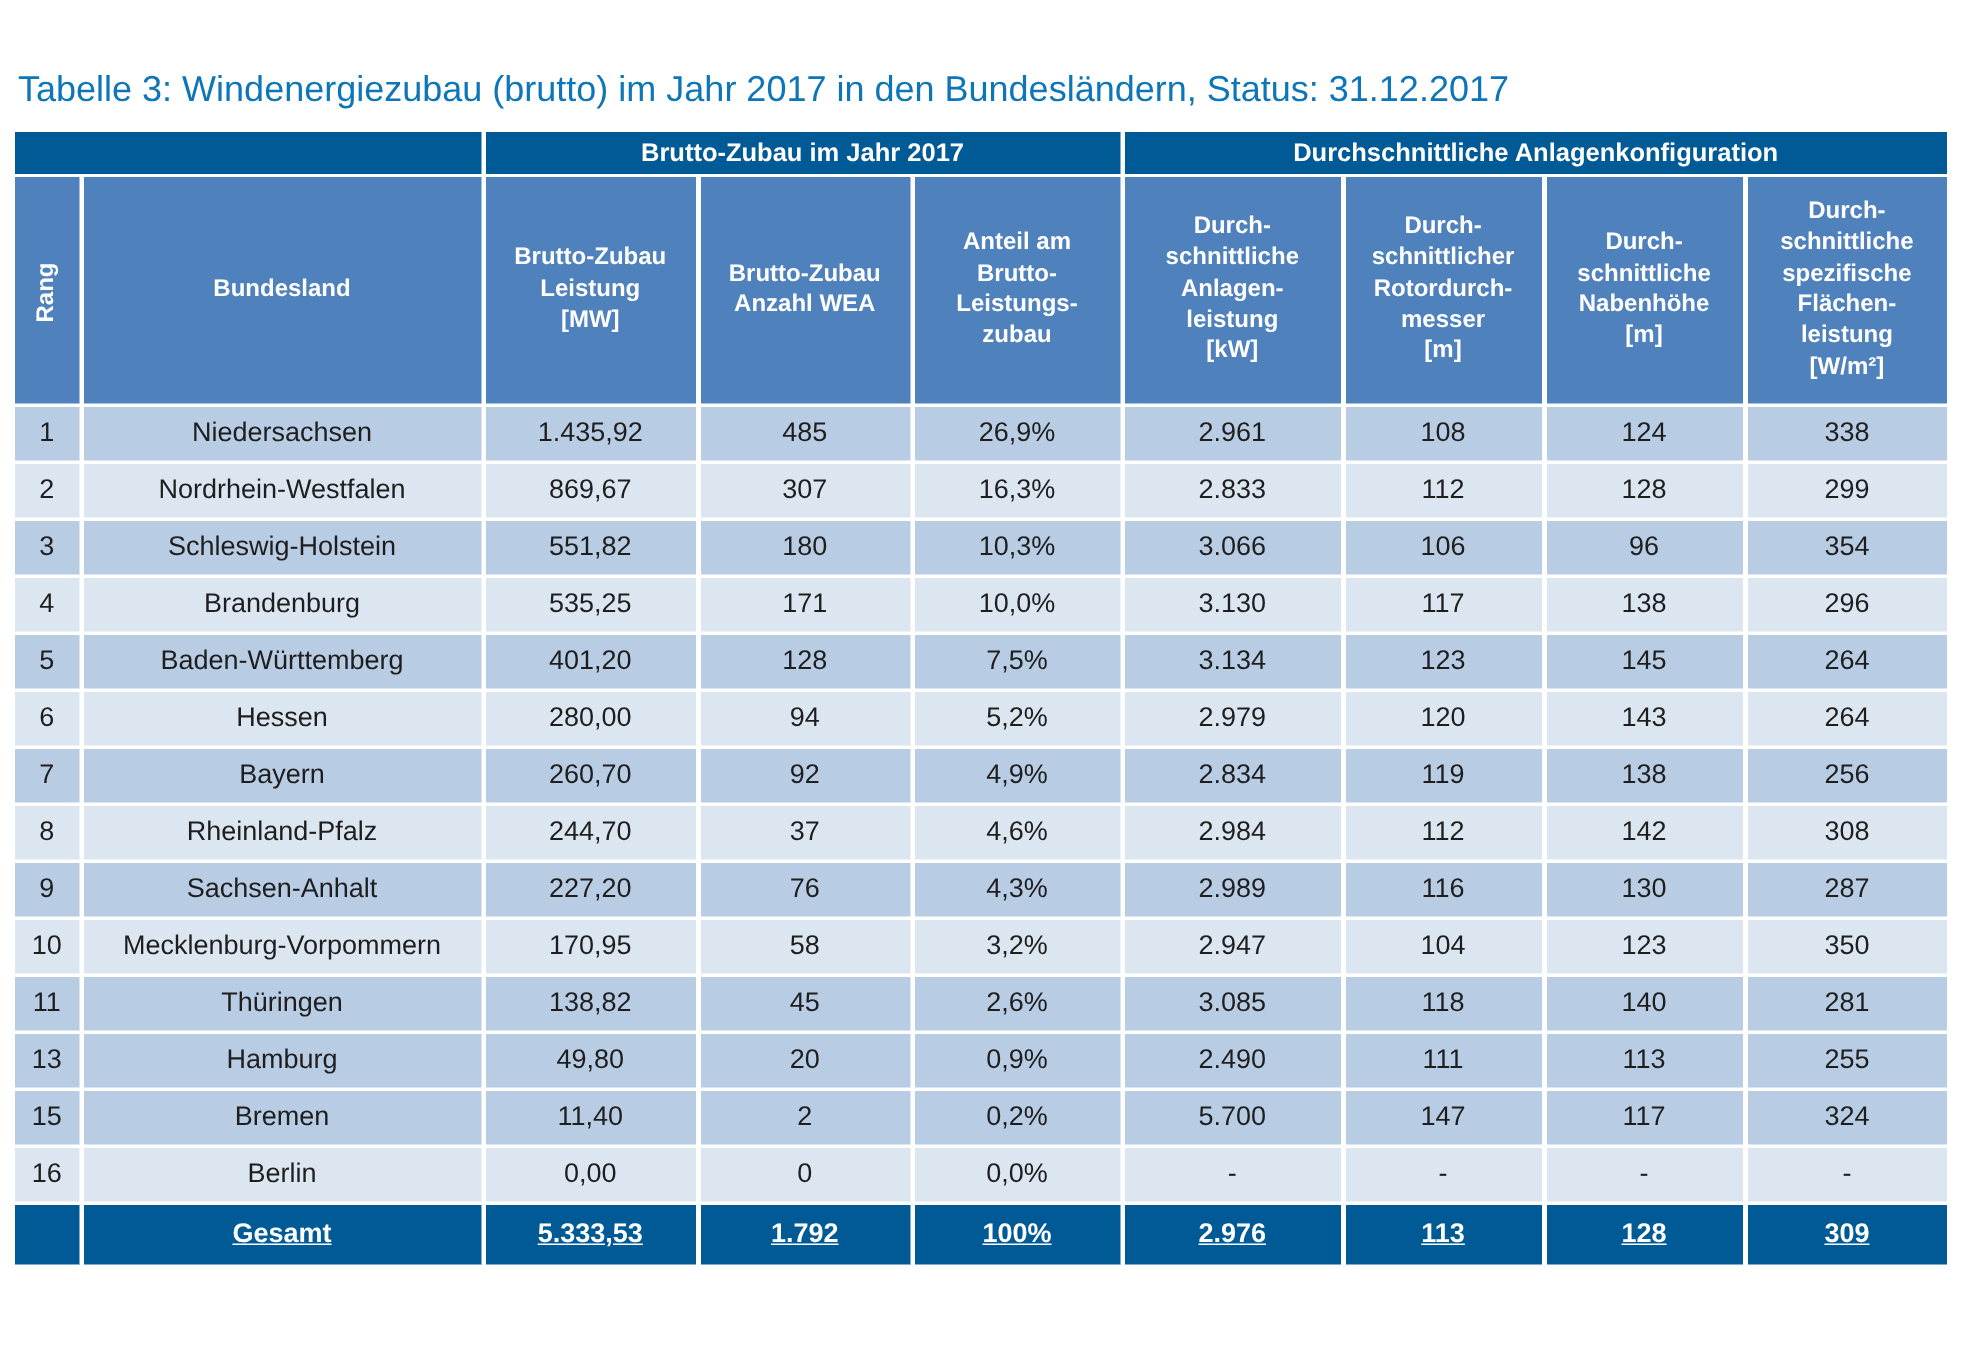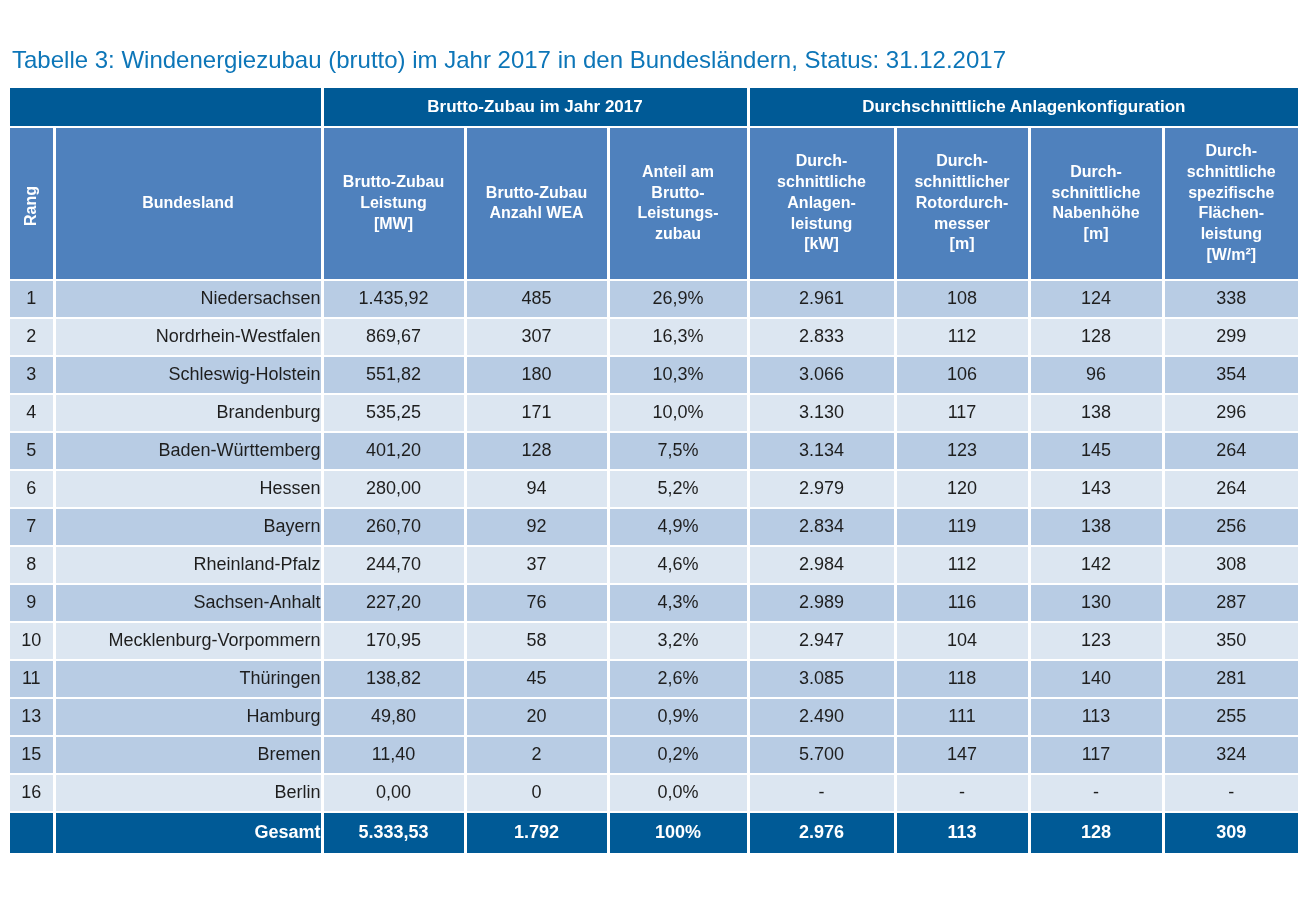--- a/index.html
+++ b/index.html
@@ -35,21 +35,21 @@
   }
   table.data-table th:last-child,
   table.data-table td:last-child { border-right: none; }
 
   
   tr.group-row th {
     background: #005A96;
     color: #ffffff;
     font-weight: bold;
     font-size: 17px;
-    height: 39px;
+    height: 29px;
     text-align: center;
     vertical-align: middle;
   }
 
   
   tr.col-row th {
     background: #4F81BD;
     color: #ffffff;
     font-weight: bold;
     font-size: 16px;
@@ -71,33 +71,34 @@
   
   tbody td {
     height: 38px;
     font-size: 18px;
     color: #1E1E1E;
     vertical-align: middle;
   }
   tbody tr.stripe-a td { background: #B8CCE4; }
   tbody tr.stripe-b td { background: #DCE6F1; }
   .c-rang { text-align: center; }
-  .c-land { text-align: right; padding-left: 10px; }
+  .c-land { text-align: center; padding-left: 10px; }
   .c-mw   { text-align: center; padding-right: 10px; }
   .c-num  { text-align: center; }
 
   
   tr.total-row td {
     background: #005A96;
     color: #ffffff;
     font-weight: bold;
     font-size: 18px;
     height: 41px;
     border-bottom: none;
     vertical-align: middle;
+    text-decoration: underline;
   }
 </style>
 </head>
 <body>
 
 <div class="page">
 
   <div class="title">Tabelle 3: Windenergiezubau (brutto) im Jahr 2017 in den Bundesländern, Status: 31.12.2017</div>
 
   <table class="data-table">

